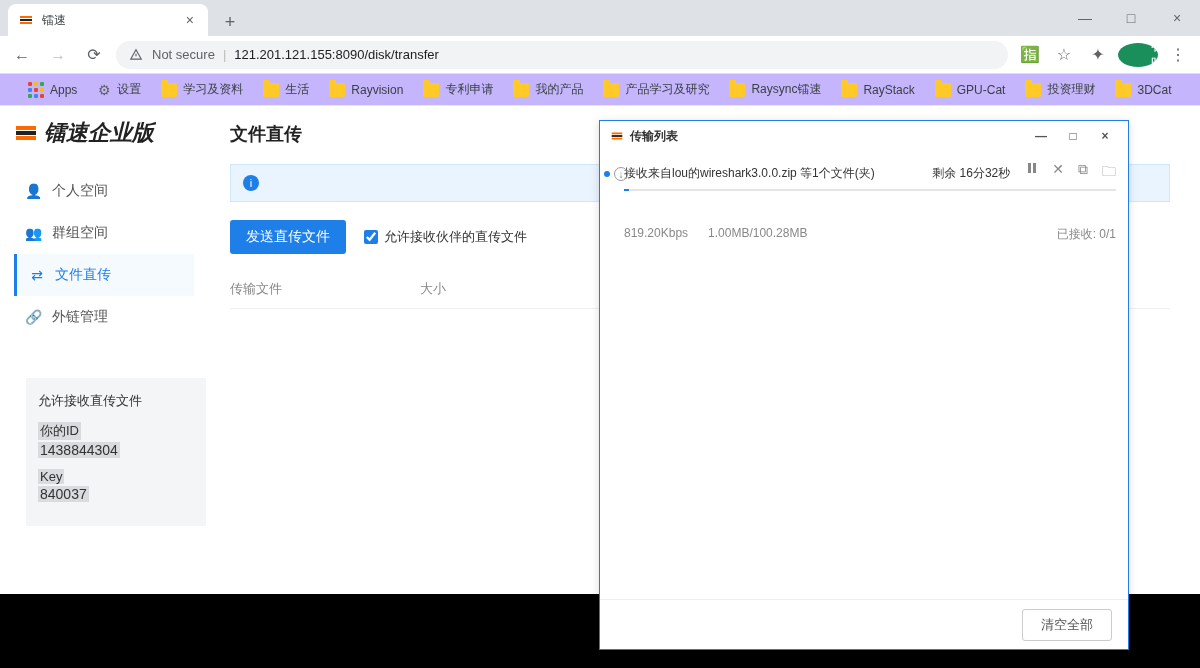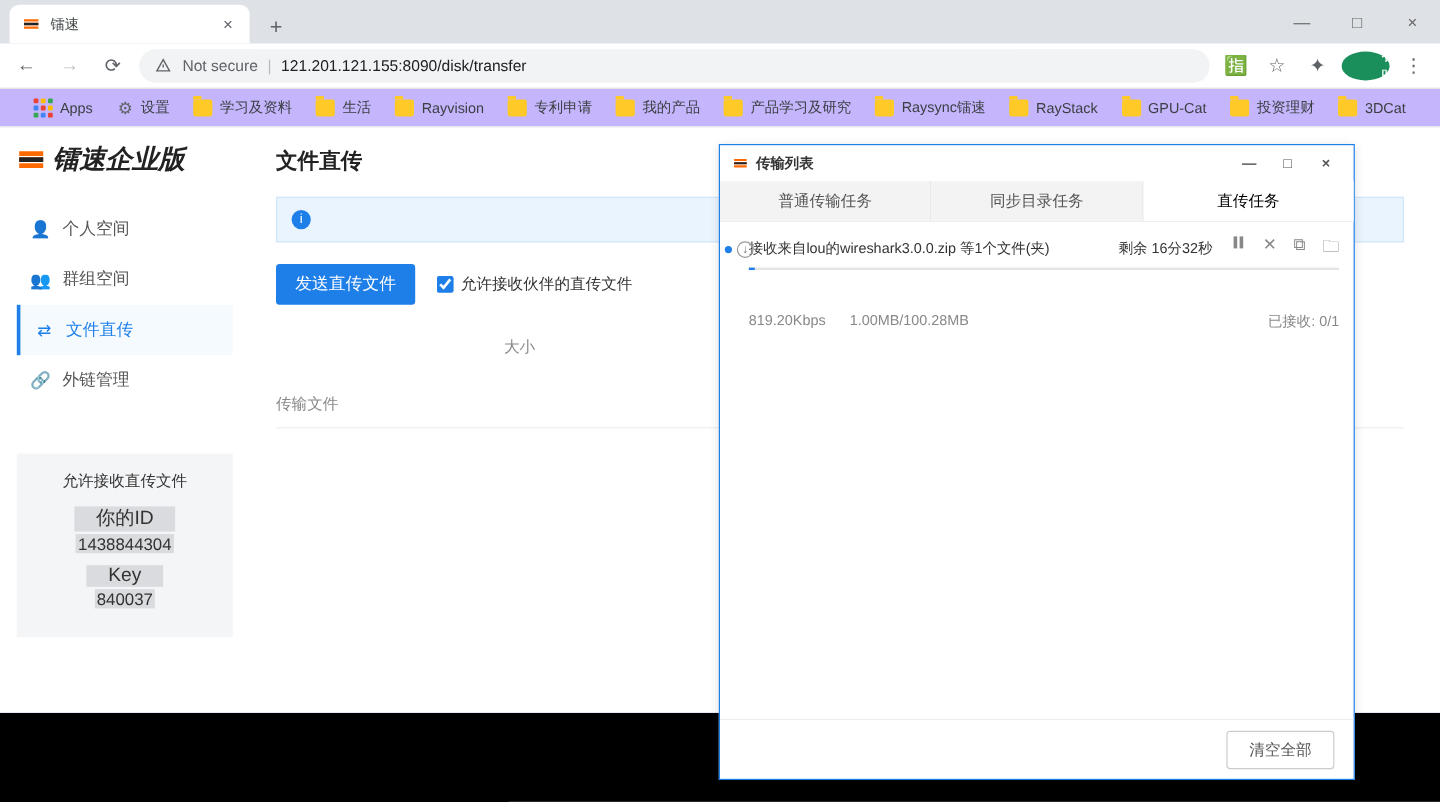--- a/index.html
+++ b/index.html
@@ -48,25 +48,25 @@
   .side-ico { width:16px; height:16px; display:inline-flex; align-items:center; justify-content:center; font-size:14px;}
   .content { position:absolute; left:230px; top:16px; right:30px; }
   .content h2 { font-size:18px; color:#222; font-weight:600; margin-bottom:18px;}
   .notice { background:#eaf4fe; border:1px solid #cfe6fb; padding:10px 12px; display:flex; align-items:center; gap:8px; color:#4a5a6a; font-size:13px; margin-bottom:18px;}
   .notice-ico { width:16px;height:16px;border-radius:50%;background:#1e7fe8;color:#fff;font-size:11px;display:flex;align-items:center;justify-content:center;}
   .actions { display:flex; align-items:center; gap:18px; margin-bottom:26px;}
   .btn-primary { background:#1e7fe8; color:#fff; border:none; padding:8px 16px; border-radius:3px; font-size:14px; cursor:pointer;}
   .chk { display:flex; align-items:center; gap:6px; color:#333; font-size:13px;}
   .chk input { width:14px; height:14px; accent-color:#1e7fe8;}
   .tbl-head { display:flex; color:#888; font-size:13px; border-bottom:1px solid #eee; padding-bottom:10px;}
-  .tbl-head div:first-child{ width:190px;margin-top:48px;}
-  
-  .card { position:absolute; left:14px; top:272px; width:180px; background:#f4f5f7; padding:14px 12px;text-align:center;}
+  .tbl-head div:first-child{ width:190px;}
+  
+  .card { position:absolute; left:26px; top:272px; width:180px; background:#f4f5f7; padding:14px 12px;}
   .card-title { font-size:13px; color:#333; margin-bottom:12px;}
-  .card-lbl { font-size:16px; color:#333; background:#d9dbde; display:inline-block; padding:0 18px;}
+  .card-lbl { font-size:13px; color:#333; background:#d9dbde; display:inline-block; padding:0 2px;}
   .card-val { font-size:14px; color:#333; background:#d9dbde; display:inline-block; padding:0 2px; margin:2px 0 10px;}
   
   .popup {
     position:absolute; left:599px; top:120px; width:530px; height:530px;
     background:#fff; border:1px solid #1e7fe8; box-shadow:0 2px 8px rgba(0,0,0,.15);
     display:flex; flex-direction:column;
   }
   .popup-title { height:30px; display:flex; align-items:center; padding:0 10px; font-size:12px; color:#333; font-weight:600; gap:6px;}
   .popup-title .spacer{flex:1;}
   .popup-title .win-sm { width:26px; text-align:center; color:#555; font-size:12px; cursor:pointer;}
@@ -273,25 +273,20 @@
             <path d="M2 4h12v2H2zM2 7h12v2H2zM2 10h12v2H2z" fill="#ff6a00"></path>
             <path d="M2 7h12v2H2z" fill="#222"></path>
           </svg>
       </span>
       <span>传输列表</span>
       <span class="spacer"></span>
       <span class="win-sm">—</span>
       <span class="win-sm">□</span>
       <span class="win-sm">×</span>
     </div>
-    <div class="popup-tabs">
-      <div class="popup-tab">普通传输任务</div>
-      <div class="popup-tab">同步目录任务</div>
-      <div class="popup-tab active">直传任务</div>
-    </div>
     <div class="popup-body">
       <div class="task">
         <span class="task-dot"></span>
         <span class="task-dl">↓</span>
         <div class="task-line1">
           <span>接收来自lou的wireshark3.0.0.zip  等1个文件(夹)</span>
           <span class="spacer"></span>
           <span>剩余 16分32秒</span>
           <div class="task-icons">
             <span><svg width="12" height="12" viewBox="0 0 12 12">

